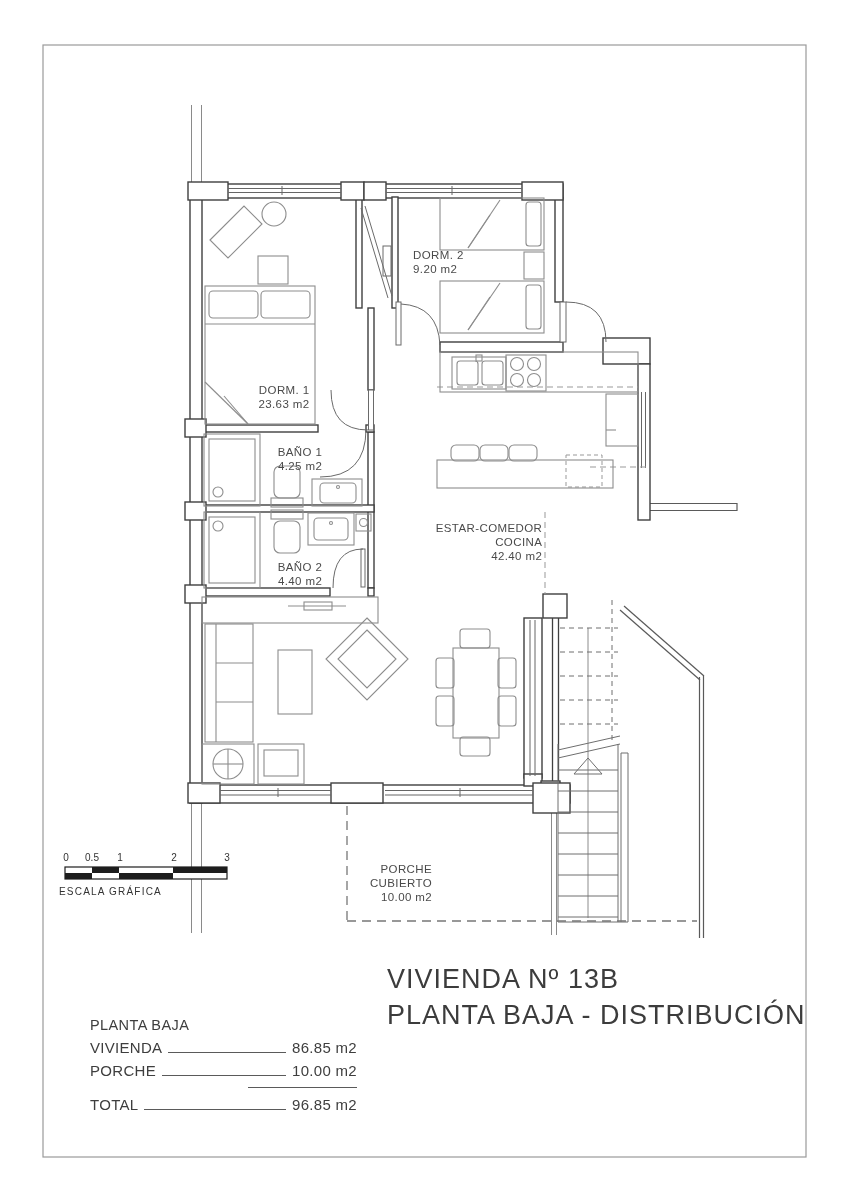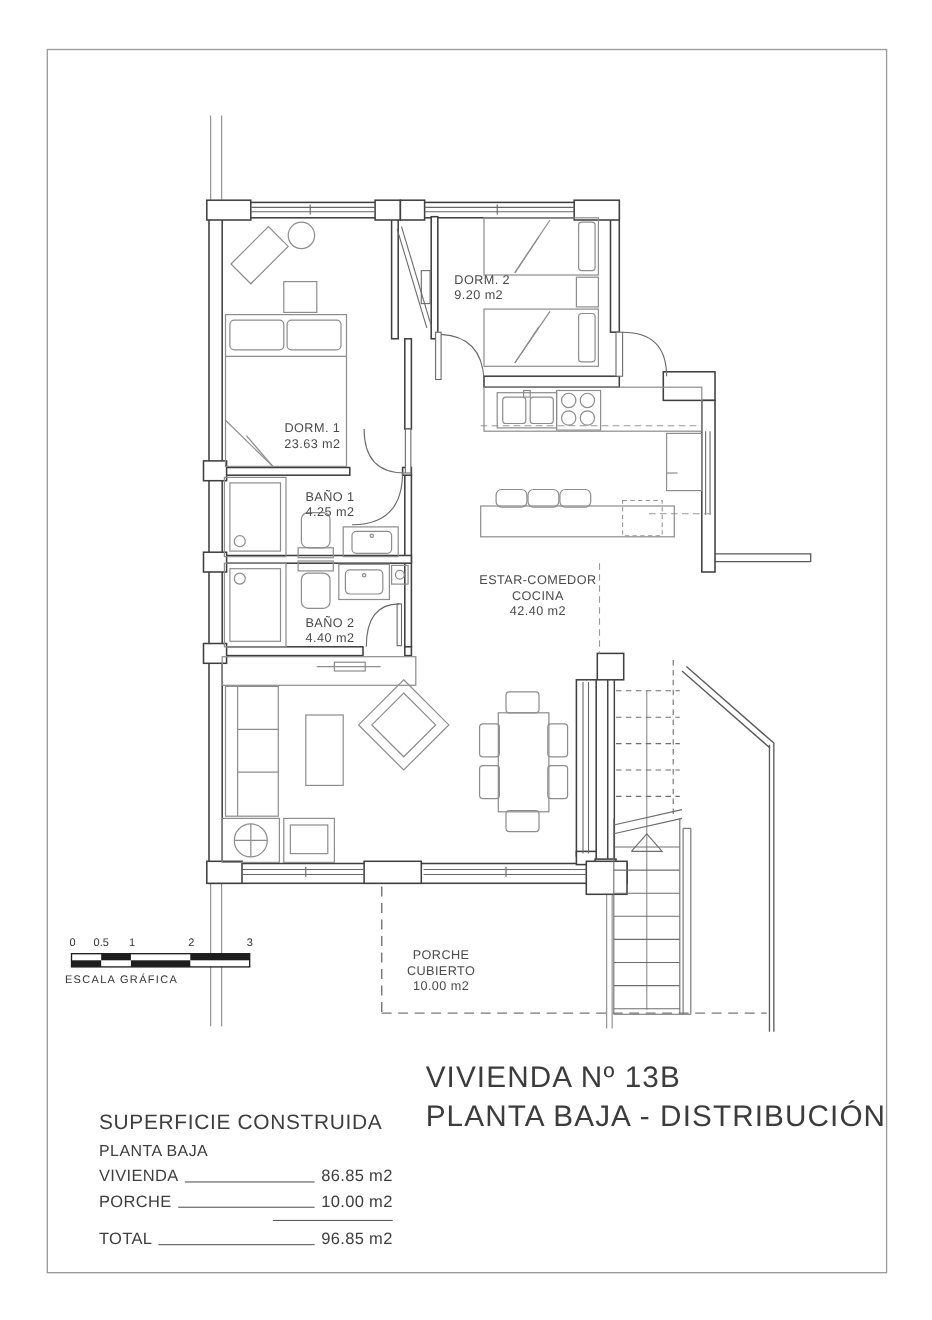--- a/index.html
+++ b/index.html
@@ -1,20 +1,20 @@
 <!DOCTYPE html>
 <html><head>
 <meta charset="utf-8">
 <style>
   html,body{margin:0;padding:0;background:#ffffff;}
   #page{position:relative;width:847px;height:1200px;background:#fff;overflow:hidden;
         font-family:"Liberation Sans",sans-serif;color:#454545;}
   #plan-svg{position:absolute;left:0;top:0;}
   .txt{position:absolute;white-space:pre;}
-  .room-label{font-size:11.5px;line-height:14px;letter-spacing:.4px;color:#4a4a4a;text-align:center;transform:translateX(-50%);}
+  .room-label{font-size:11.5px;line-height:14px;letter-spacing:.4px;color:#4a4a4a;text-align:right;transform:translateX(-50%);}
   .room-label.left{transform:none;text-align:left;}
   .tick{font-size:10px;color:#333;transform:translateX(-50%);}
   .scale-label{font-size:10px;letter-spacing:1.2px;color:#333;}
   .title-block{position:absolute;left:387px;top:961px;width:420px;
                font-size:27px;line-height:36px;letter-spacing:1px;color:#3c3c3c;}
   .tbl{position:absolute;left:90px;top:1010px;width:267px;color:#3e3e3e;}
   .tbl-heading{font-size:19px;letter-spacing:.6px;}
   .tbl-sub{font-size:14.5px;margin-top:7px;letter-spacing:.4px;}
   .tbl-row{display:flex;align-items:flex-end;font-size:15px;margin-top:6px;letter-spacing:.3px;}
   .tbl-row .leader{flex:1;border-bottom:1px solid #5a5a5a;margin:0 6px 3px 6px;}
@@ -276,21 +276,20 @@
 <div class="txt tick" style="left:174px;top:852px;">2</div>
 <div class="txt tick" style="left:227px;top:852px;">3</div>
 <div class="txt scale-label" style="left:59px;top:886px;">ESCALA GRÁFICA</div>
 
 <div class="title-block">
   <div>VIVIENDA Nº 13B</div>
   <div>PLANTA BAJA - DISTRIBUCIÓN</div>
 </div>
 
 <div class="tbl">
-  <div class="tbl-heading">SUPERFICIE CONSTRUIDA</div>
   <div class="tbl-sub">PLANTA BAJA</div>
   <div class="tbl-row">
     <span>VIVIENDA</span>
     <span class="leader"></span>
     <span class="val">86.85 m2</span>
   </div>
   <div class="tbl-row">
     <span>PORCHE</span>
     <span class="leader"></span>
     <span class="val">10.00 m2</span>

